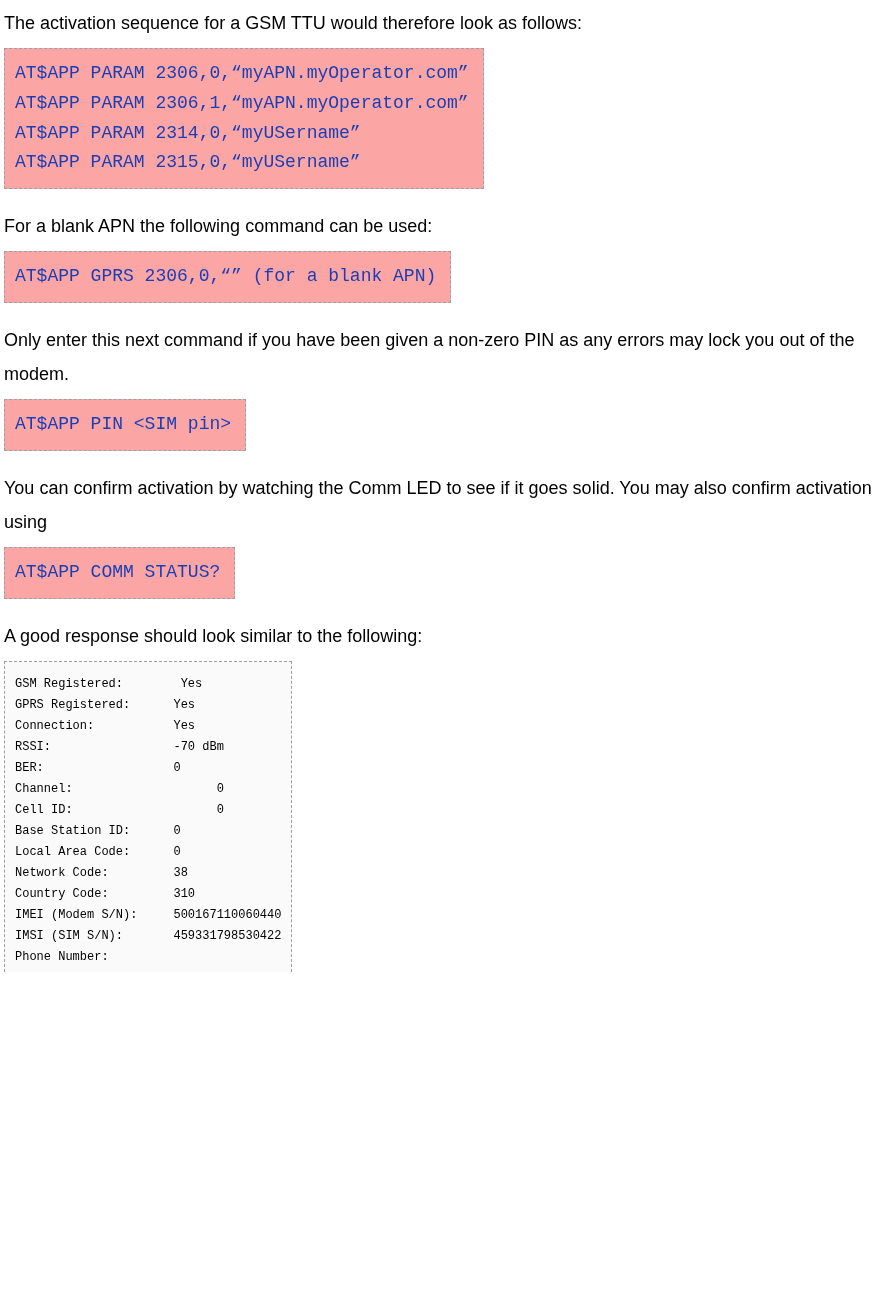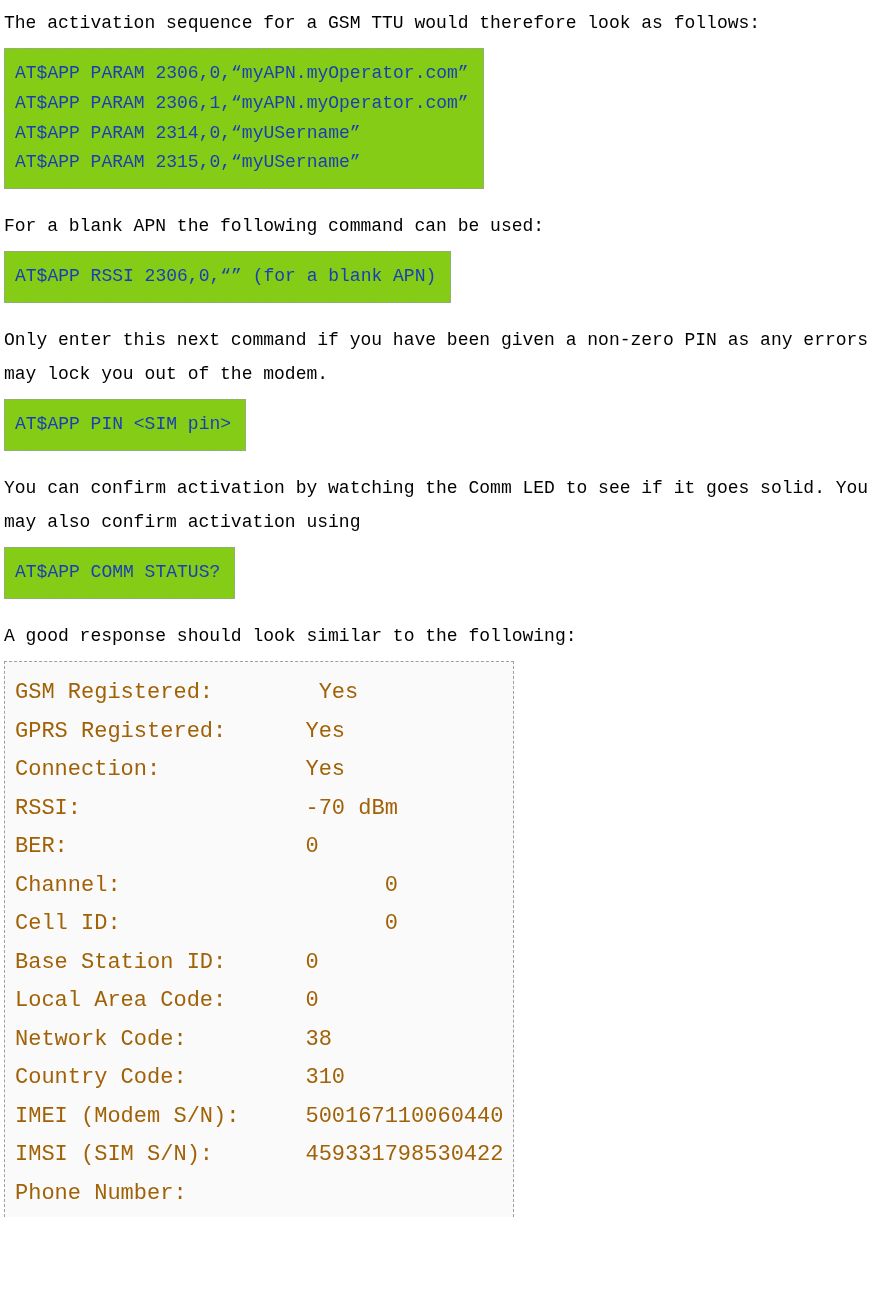--- a/index.html
+++ b/index.html
@@ -7,26 +7,25 @@
       font-size: 18px;
       color: #000;
       margin: 0;
       padding: 6px 4px;
       width: 879px;
       box-sizing: border-box;
       line-height: 1.9;
     }
     .para {
       margin: 0 0 4px 0;
-      font-family: Liberation Mono, monospace;
     }
     .codebox {
       display: inline-block;
       border: 1.5px dashed #9aa0a6;
-      background: #84cc16;
+      background: #fca5a5;
       padding: 10px 14px 10px 10px;
       margin: 4px 0 20px 0;
     }
     .codebox .codeline {
       font-family: "Courier New", Courier, monospace;
       font-size: 18px;
       color: #1a3fb5;
       white-space: pre;
       line-height: 1.65;
       display: block;
@@ -35,22 +34,22 @@
       display: inline-block;
       border-top: 1.5px dashed #9aa0a6;
       border-left: 1.5px dashed #9aa0a6;
       border-right: 1.5px dashed #9aa0a6;
       background: #fafafa;
       padding: 12px 10px 4px 10px;
       margin: 4px 0 0 0;
     }
     .statusbox .statusline {
       font-family: "Courier New", Courier, monospace;
-      font-size: 22px;
-      color: #a16207;
+      font-size: 12px;
+      color: #000000;
       white-space: pre;
       line-height: 1.75;
       display: block;
     }
   </style>
 </head>
 <body>
 
 
 
@@ -59,21 +58,21 @@
 <div class="codebox">
   <span class="codeline">AT$APP PARAM 2306,0,“myAPN.myOperator.com”</span>
   <span class="codeline">AT$APP PARAM 2306,1,“myAPN.myOperator.com”</span>
   <span class="codeline">AT$APP PARAM 2314,0,“myUSername”</span>
   <span class="codeline">AT$APP PARAM 2315,0,“myUSername”</span>
 </div>
 
 <p class="para">For a blank APN the following command can be used:</p>
 
 <div class="codebox">
-  <span class="codeline">AT$APP RSSI 2306,0,“” (for a blank APN)</span>
+  <span class="codeline">AT$APP GPRS 2306,0,“” (for a blank APN)</span>
 </div>
 
 <p class="para">Only enter this next command if you have been given a non-zero PIN as any errors may lock you out of the modem.</p>
 
 <div class="codebox">
   <span class="codeline">AT$APP PIN &lt;SIM pin&gt;</span>
 </div>
 
 <p class="para">You can confirm activation by watching the Comm LED to see if it goes solid. You may also confirm activation using</p>
 

